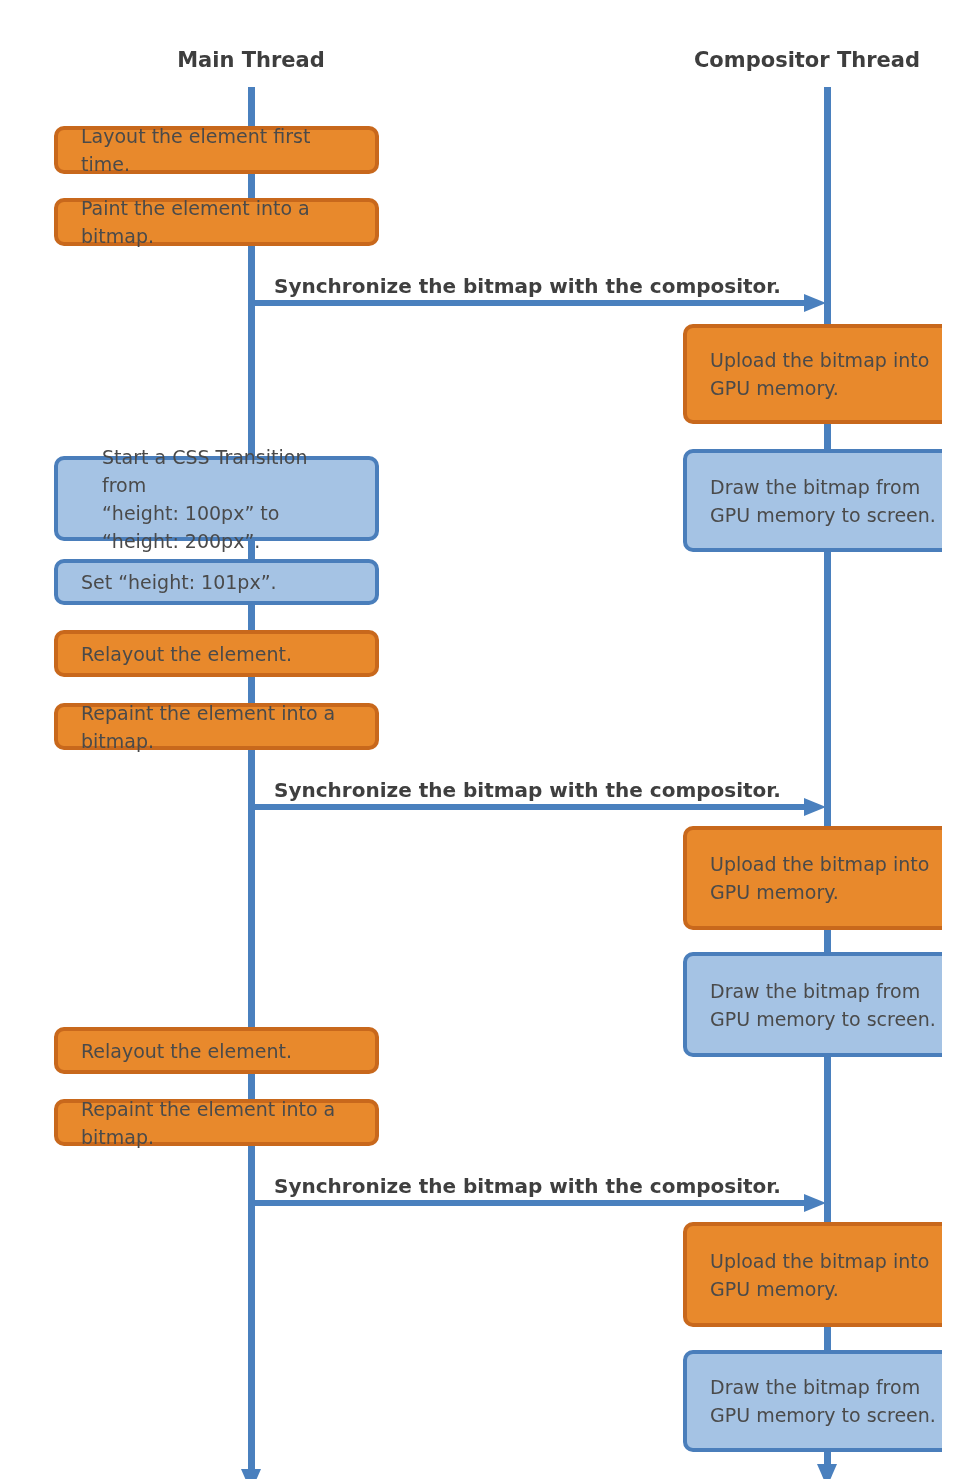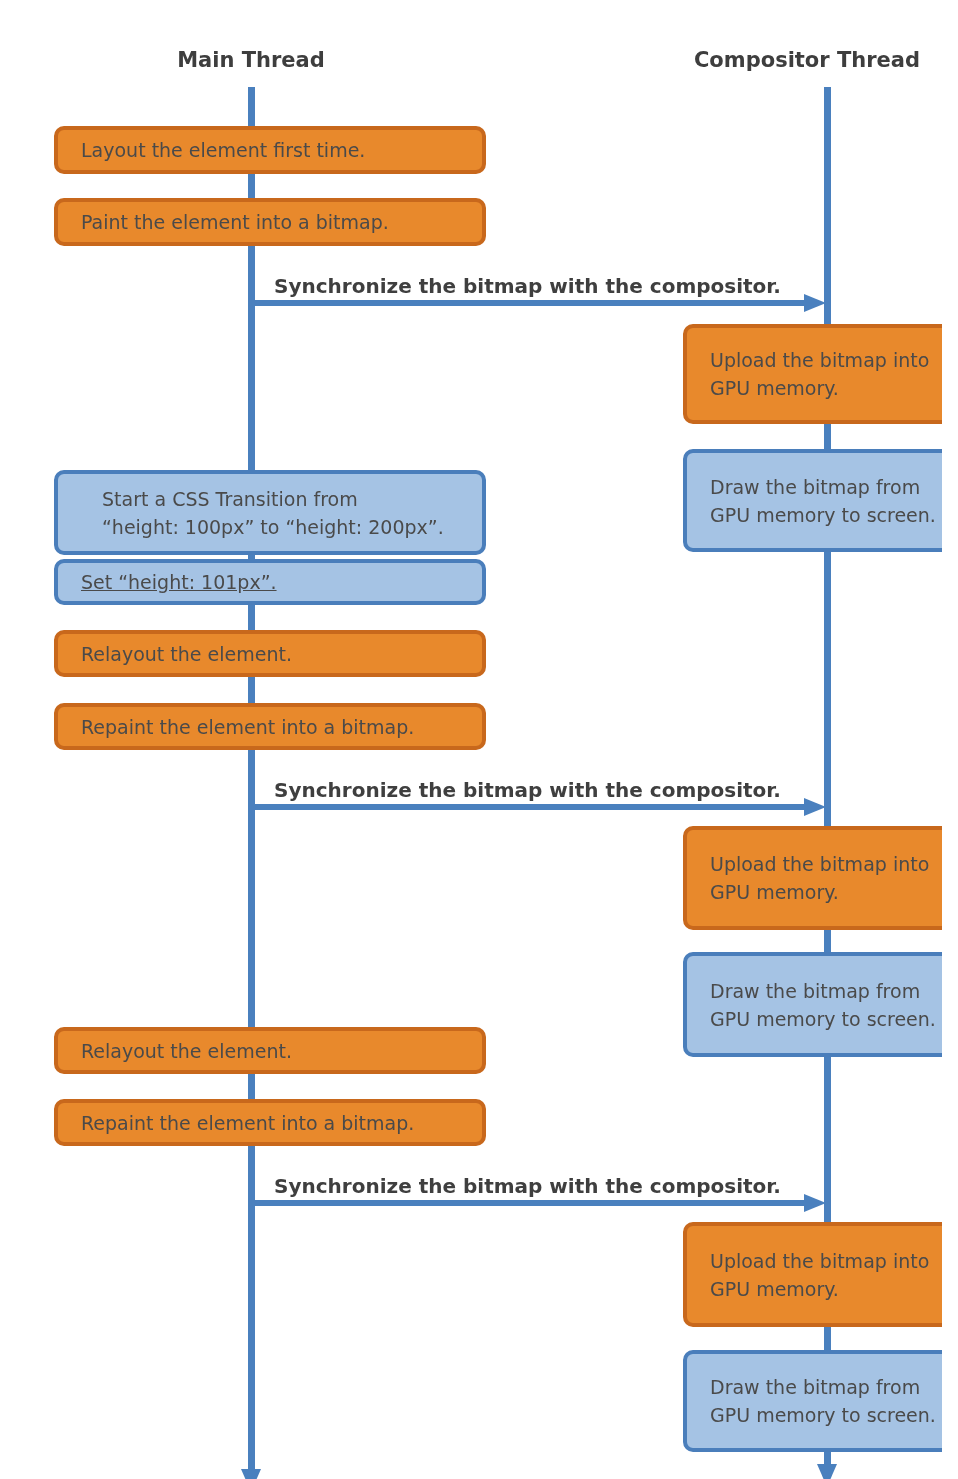--- a/index.html
+++ b/index.html
@@ -32,21 +32,21 @@
     font-size:20px;font-weight:700;color:#3F3F3F;white-space:nowrap;
   }
   .box{
     position:absolute;display:flex;align-items:center;
     border-radius:10px;border:4px solid;color:var(--text);
     font-size:19px;line-height:28px;padding:6px 12px 6px 15px;
   }
   .box span{white-space:pre-line;}
   .box.orange{background:var(--orange-fill);border-color:var(--orange-border);}
   .box.blue{background:var(--blue-fill);border-color:var(--blue-border);}
-  .left-box{left:22px;width:432px;}
+  .left-box{left:22px;width:325px;}
   .right-box{left:651px;width:313px;}
 </style>
 </head>
 <body>
 
 <div class="diagram">
 
   <div class="lane-title" style="left:219px;">Main Thread</div>
   <div class="lane-title" style="left:775px;">Compositor Thread</div>
 
@@ -66,25 +66,25 @@
   <div class="sync-label" style="top:1142px;">Synchronize the bitmap with the compositor.</div>
   <div class="hline" style="top:1168px;"></div>
   <div class="h-arrowhead" style="top:1162px;"></div>
 
   <div class="box orange left-box" style="top:94px;height:48px;">
       <span>Layout the element first time.</span>
     </div>
   <div class="box orange left-box" style="top:166px;height:48px;">
       <span>Paint the element into a bitmap.</span>
     </div>
-  <div class="box blue left-box" style="top:438px;height:85px;padding-left:36px;">
+  <div class="box blue left-box" style="top:424px;height:85px;padding-left:36px;">
       <span>Start a CSS Transition from
 “height: 100px” to “height: 200px”.</span>
     </div>
-  <div class="box blue left-box" style="top:527px;height:46px;text-decoration:underline;">
+  <div class="box blue left-box" style="top:527px;height:46px;">
       <span>Set “height: 101px”.</span>
     </div>
   <div class="box orange left-box" style="top:598px;height:47px;">
       <span>Relayout the element.</span>
     </div>
   <div class="box orange left-box" style="top:671px;height:47px;">
       <span>Repaint the element into a bitmap.</span>
     </div>
   <div class="box orange left-box" style="top:995px;height:47px;">
       <span>Relayout the element.</span>

